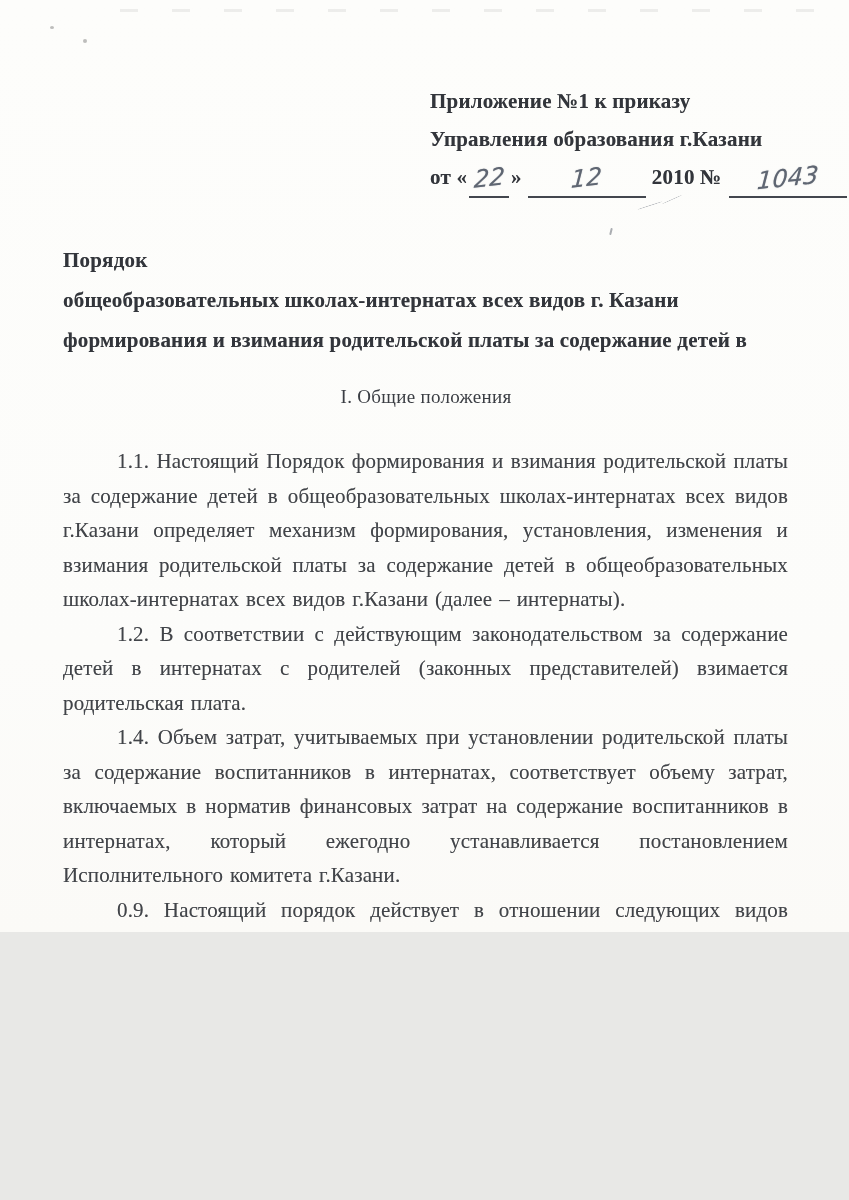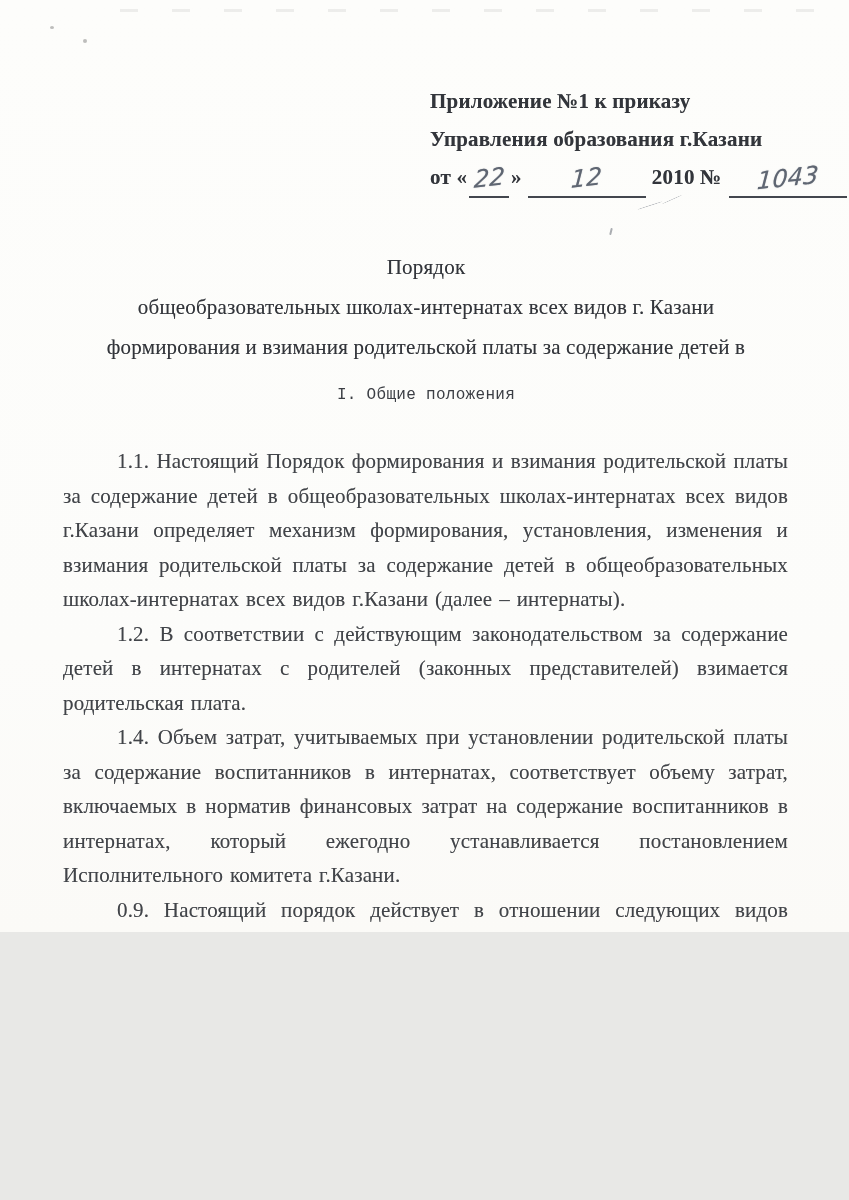--- a/index.html
+++ b/index.html
@@ -62,30 +62,28 @@
     font-style:italic; font-weight:400;
     color:#5f6672; font-size:24px; line-height:20px;
     display:inline-block; transform:rotate(-6deg) skewX(-10deg);
     text-shadow:0 0 1px rgba(95,102,114,0.55);
     position:relative; top:2px;
   }
 
   
   .title-block {
     position:absolute; left:63px; right:60px; top:240px;
-    text-align:center; font-weight:normal; font-size:21px; line-height:40px;
+    text-align:left; font-weight:bold; font-size:21px; line-height:40px;
     color:#32353b; letter-spacing:0.2px;
     text-shadow:0 0 0.5px rgba(0,0,0,0.35);
-    margin-top:7px;
   }
   .section-heading {
     position:absolute; left:63px; right:60px; top:386px;
-    text-align:center; font-size:16px; color:#3b3e44;
+    text-align:center; font-size:19px; color:#3b3e44;
     letter-spacing:0.3px;
-    font-family:Liberation Mono, monospace;
   }
 
   
   .body-text {
     position:absolute; left:63px; right:61px; top:444px;
     font-size:21px; line-height:34.5px; text-align:justify;
     letter-spacing:0.15px; word-spacing:1.5px;
     color:#414449;
     text-shadow:0 0 0.4px rgba(0,0,0,0.3);
   }

